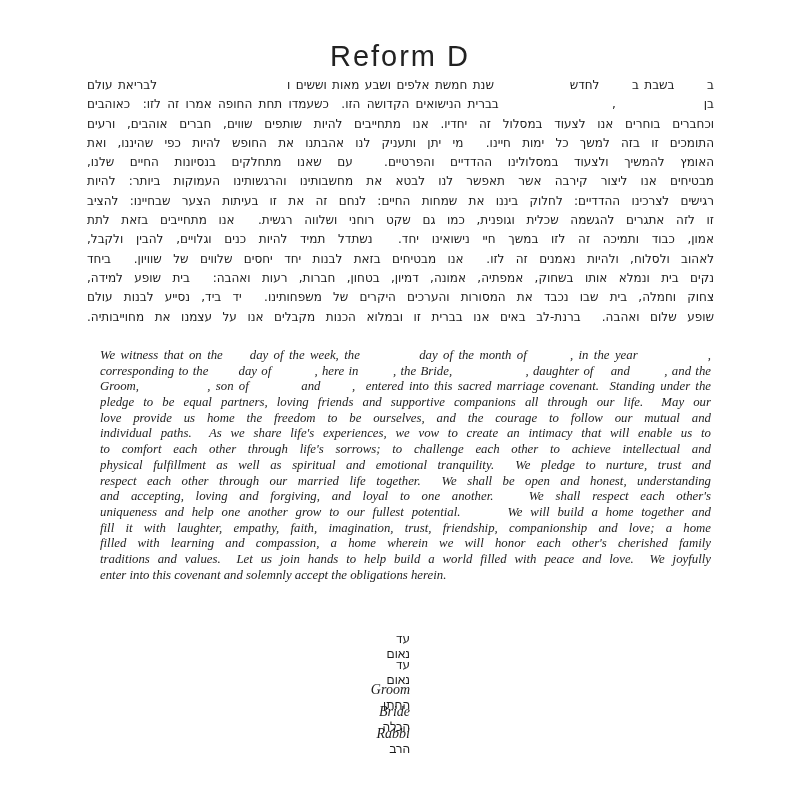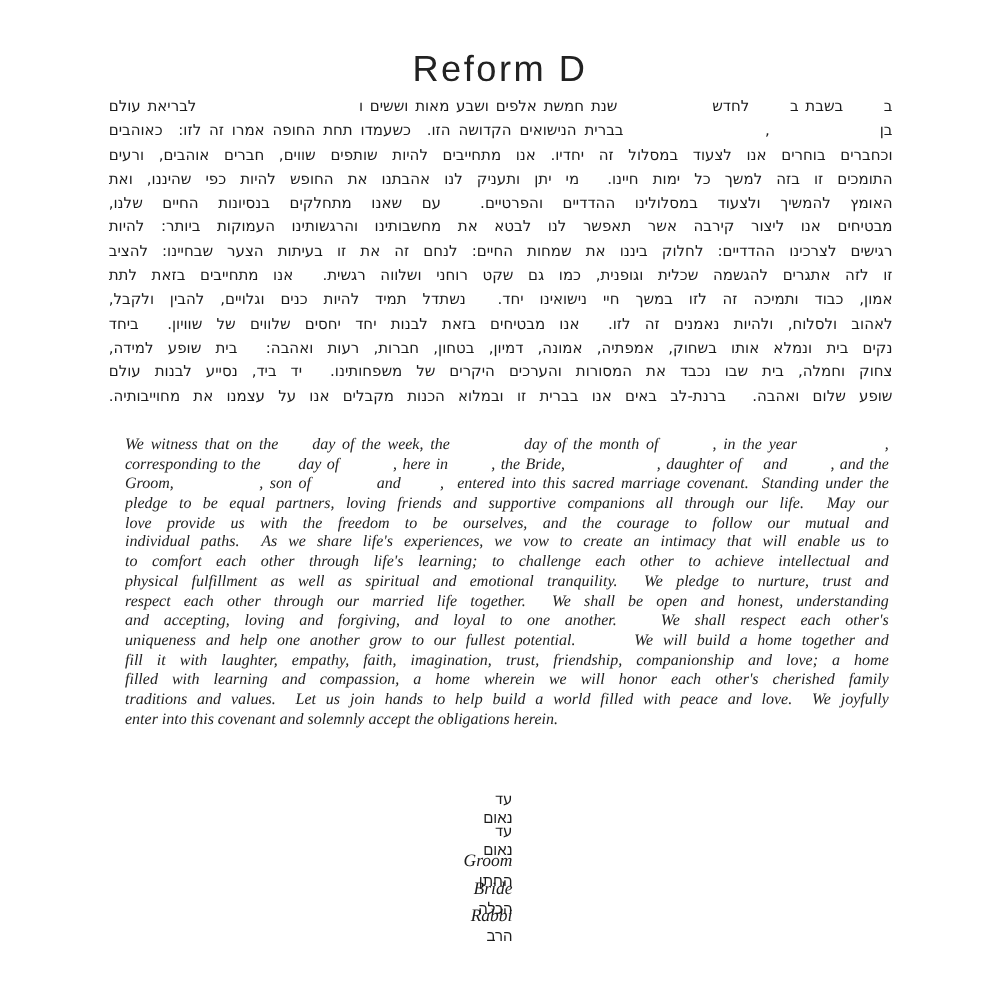--- a/index.html
+++ b/index.html
@@ -57,23 +57,23 @@
     <div class="line">נקים בית ונמלא אותו בשחוק, אמפתיה, אמונה, דמיון, בטחון, חברות, רעות ואהבה:  בית שופע למידה,</div>
     <div class="line">צחוק וחמלה, בית שבו נכבד את המסורות והערכים היקרים של משפחותינו.  יד ביד, נסייע לבנות עולם</div>
     <div class="line">שופע שלום ואהבה.  ברנת-לב באים אנו בברית זו ובמלוא הכנות מקבלים אנו על עצמנו את מחוייבותיה.</div>
   </div>
 
   <div class="english-block">
     <div class="line">We witness that on the     day of the week, the           day of the month of        , in the year             ,</div>
     <div class="line">corresponding to the       day of          , here in        , the Bride,                 , daughter of    and        , and the</div>
     <div class="line">Groom,             , son of          and      ,  entered into this sacred marriage covenant.  Standing under the</div>
     <div class="line">pledge to be equal partners, loving friends and supportive companions all through our life.  May our</div>
-    <div class="line">love provide us with the freedom to be ourselves, and the courage to follow our mutual and</div>
+    <div class="line">love provide us home the freedom to be ourselves, and the courage to follow our mutual and</div>
     <div class="line">individual paths.  As we share life's experiences, we vow to create an intimacy that will enable us to</div>
-    <div class="line">to comfort each other through life's learning; to challenge each other to achieve intellectual and</div>
+    <div class="line">to comfort each other through life's sorrows; to challenge each other to achieve intellectual and</div>
     <div class="line">physical fulfillment as well as spiritual and emotional tranquility.  We pledge to nurture, trust and</div>
     <div class="line">respect each other through our married life together.  We shall be open and honest, understanding</div>
     <div class="line">and accepting, loving and forgiving, and loyal to one another.   We shall respect each other's</div>
     <div class="line">uniqueness and help one another grow to our fullest potential.      We will build a home together and</div>
     <div class="line">fill it with laughter, empathy, faith, imagination, trust, friendship, companionship and love; a home</div>
     <div class="line">filled with learning and compassion, a home wherein we will honor each other's cherished family</div>
     <div class="line">traditions and values.  Let us join hands to help build a world filled with peace and love.  We joyfully</div>
     <div class="line last">enter into this covenant and solemnly accept the obligations herein.</div>
   </div>
 

